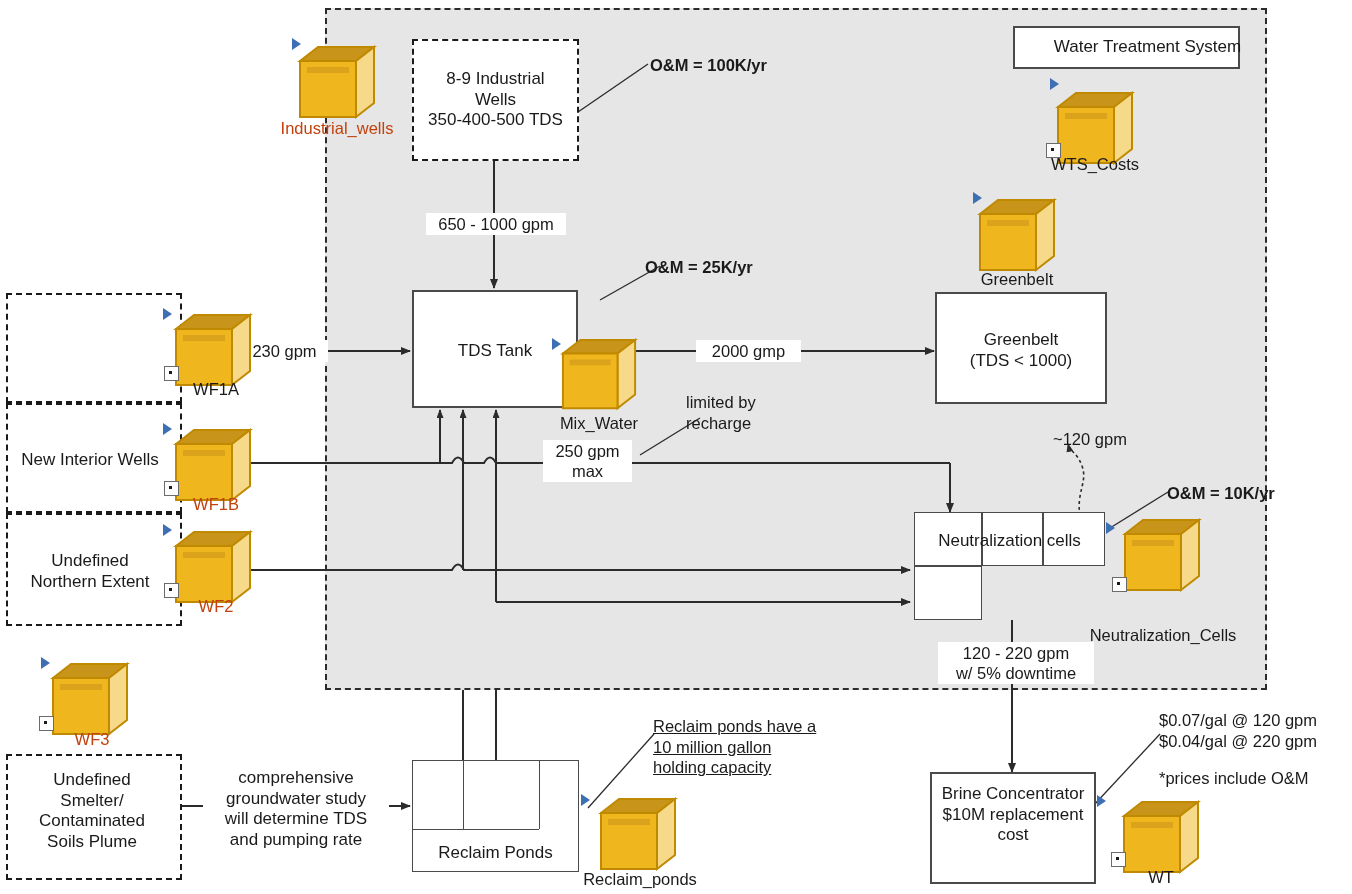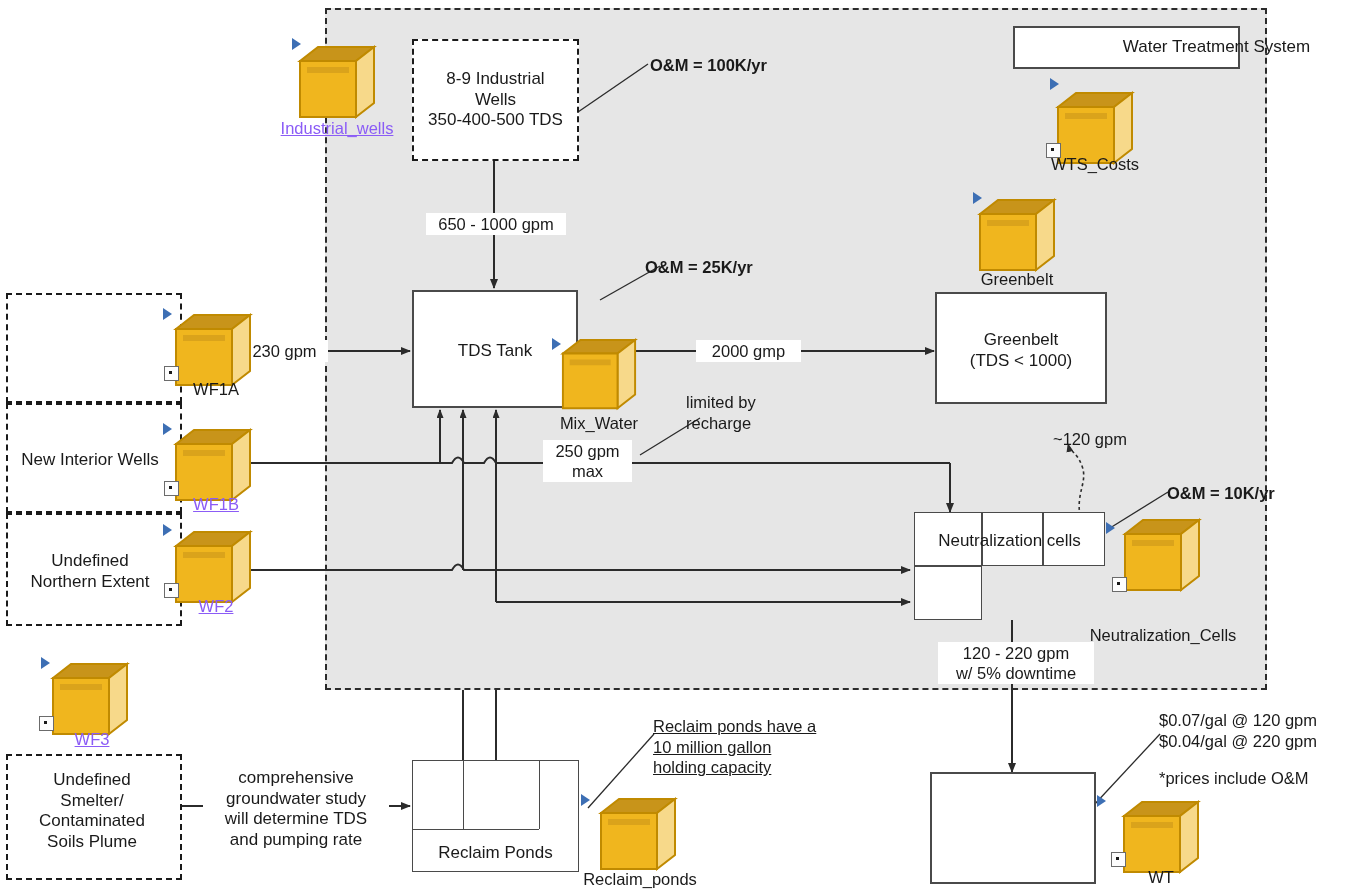--- a/index.html
+++ b/index.html
@@ -29,21 +29,21 @@
   .flowlabel{position:absolute;background:#ffffff;color:#1a1a1a;font-size:16.5px;
              text-align:center;line-height:1.22;padding:1px 3px;white-space:pre-line;}
 
   
   .annot{position:absolute;color:#1a1a1a;font-size:16.5px;line-height:1.25;white-space:pre-line;}
 
   
   .cube{position:absolute;}
   .cube svg{display:block;}
   .cube-label{position:absolute;font-size:16.5px;color:#1a1a1a;white-space:nowrap;text-align:center;}
-  .cube-label.link{color:#8b5cf6;text-decoration:underline;}
+  .cube-label.link{color:#c2410c;}
 
   
   .tri{position:absolute;width:0;height:0;
        border-left:9px solid #3d6fb4;border-top:6px solid transparent;border-bottom:6px solid transparent;}
 
   
   .sq{position:absolute;width:13px;height:13px;background:#fdfdfd;border:1px solid #6b6b6b;}
   .sq::after{content:"";position:absolute;left:4px;top:4px;width:3px;height:3px;background:#1a1a1a;}
 
   
@@ -127,21 +127,21 @@
 Smelter/
 Contaminated
 Soils Plume</div>
 
   <div class="abs" style="left:412px;top:39px;width:167px;height:122px;background:#ffffff;border:2px dashed #1a1a1a;"></div>
   <div class="txt ctr f17" style="left:414px;top:69px;width:163px;">8-9 Industrial
 Wells
 350-400-500 TDS</div>
 
   <div class="abs solidbox" style="left:1013px;top:26px;width:227px;height:43px;"></div>
-  <div class="txt ctr f17" style="left:1056px;top:37px;width:241px;padding-left:40px;">Water Treatment System</div>
+  <div class="txt ctr f17" style="left:987px;top:37px;width:241px;padding-left:40px;">Water Treatment System</div>
 
   <div class="abs solidbox" style="left:412px;top:290px;width:166px;height:118px;"></div>
   <div class="txt ctr f17" style="left:412px;top:341px;width:166px;">TDS Tank</div>
   <div class="tri" style="left:552px;top:338px;"></div>
 
   <div class="abs solidbox" style="left:935px;top:292px;width:172px;height:112px;"></div>
   <div class="txt ctr f17" style="left:935px;top:330px;width:172px;">Greenbelt
 (TDS &lt; 1000)</div>
 
   <div class="abs thinbox" style="left:914px;top:512px;width:68px;height:54px;"></div>
@@ -152,20 +152,23 @@
   <div class="tri" style="left:1106px;top:522px;"></div>
 
   <div class="abs thinbox" style="left:412px;top:760px;width:167px;height:112px;"></div>
   <div class="abs" style="left:413px;top:829px;width:126px;height:0;border-top:1.5px solid #4a4a4a;"></div>
   <div class="abs" style="left:463px;top:761px;width:0;height:68px;border-left:1.5px solid #4a4a4a;"></div>
   <div class="abs" style="left:539px;top:761px;width:0;height:68px;border-left:1.5px solid #4a4a4a;"></div>
   <div class="txt ctr f17" style="left:412px;top:843px;width:167px;">Reclaim Ponds</div>
   <div class="tri" style="left:581px;top:794px;"></div>
 
   <div class="abs solidbox" style="left:930px;top:772px;width:166px;height:112px;"></div>
+  <div class="txt ctr f17" style="left:930px;top:784px;width:166px;">Brine Concentrator
+$10M replacement
+cost</div>
   <div class="tri" style="left:1097px;top:795px;"></div>
 
   <div class="flowlabel" style="left:426px;top:213px;width:134px;">650 - 1000 gpm</div>
   <div class="flowlabel" style="left:241px;top:340px;width:81px;">230 gpm</div>
   <div class="flowlabel" style="left:696px;top:340px;width:99px;">2000 gmp</div>
   <div class="flowlabel" style="left:543px;top:440px;width:83px;">250 gpm
 max</div>
   <div class="flowlabel" style="left:938px;top:642px;width:150px;">120 - 220 gpm
 w/ 5% downtime</div>
   <div class="annot" style="left:1035px;top:429px;width:110px;text-align:center;">~120 gpm</div>

